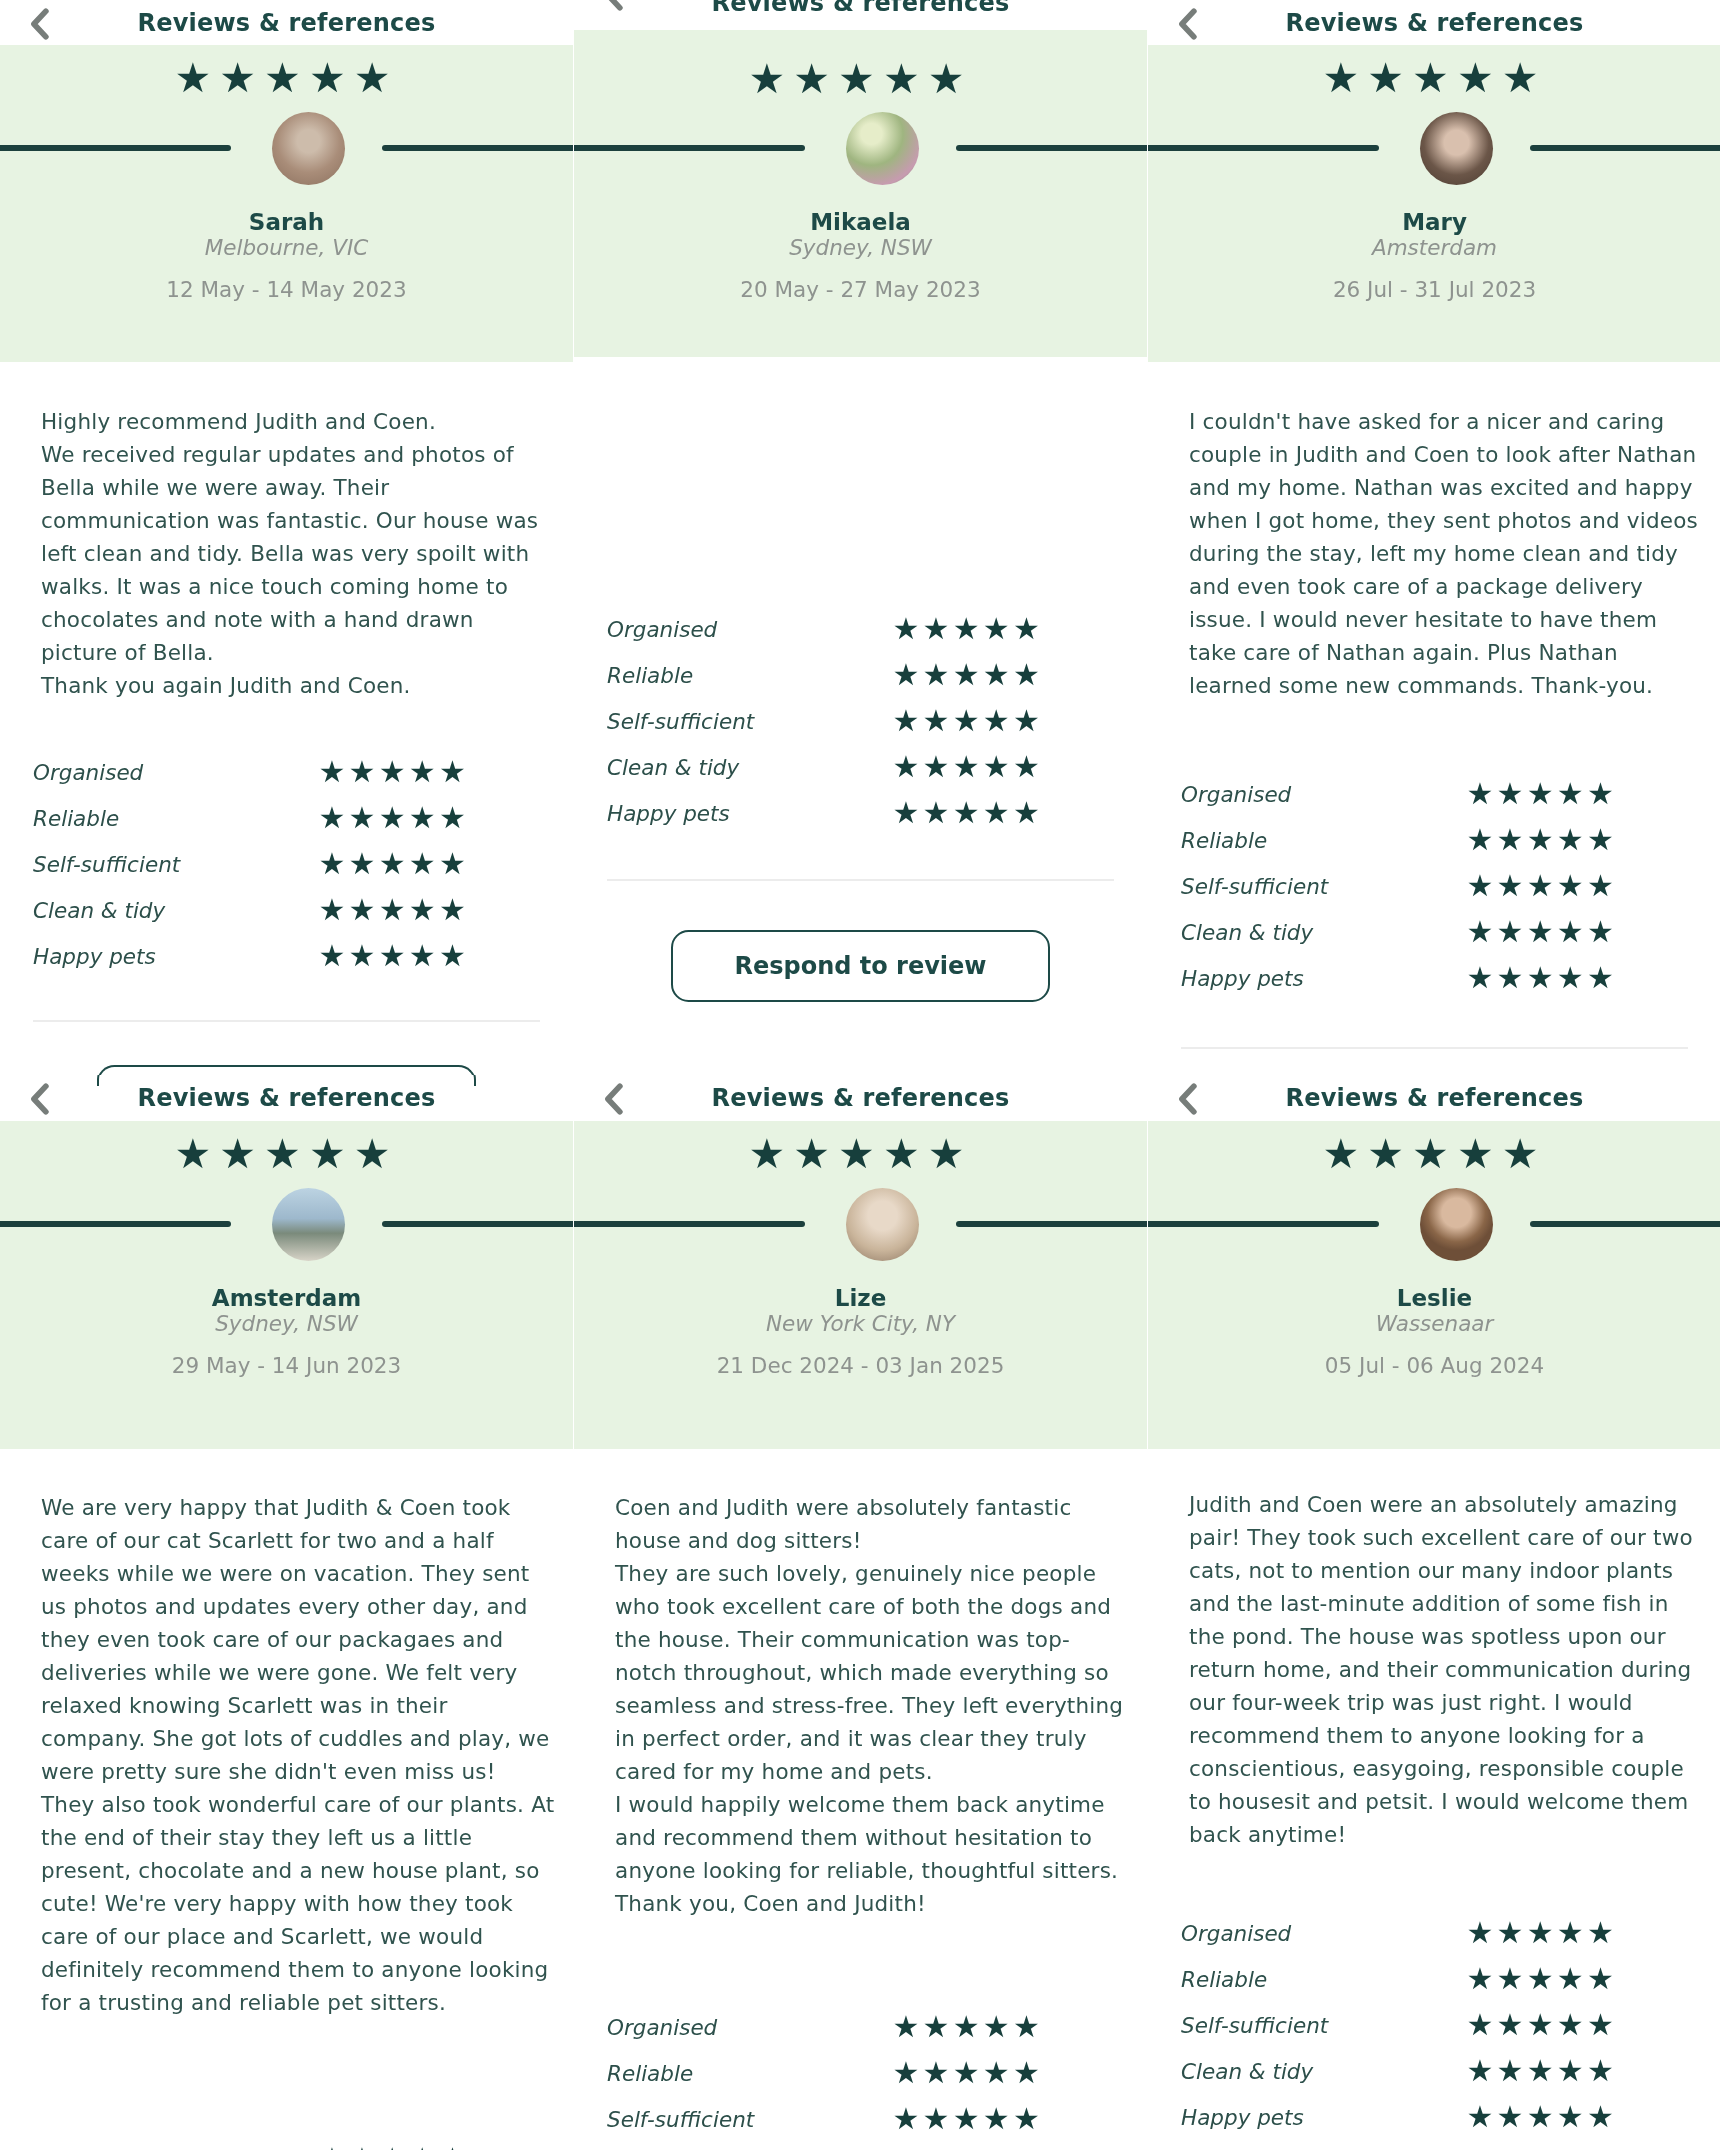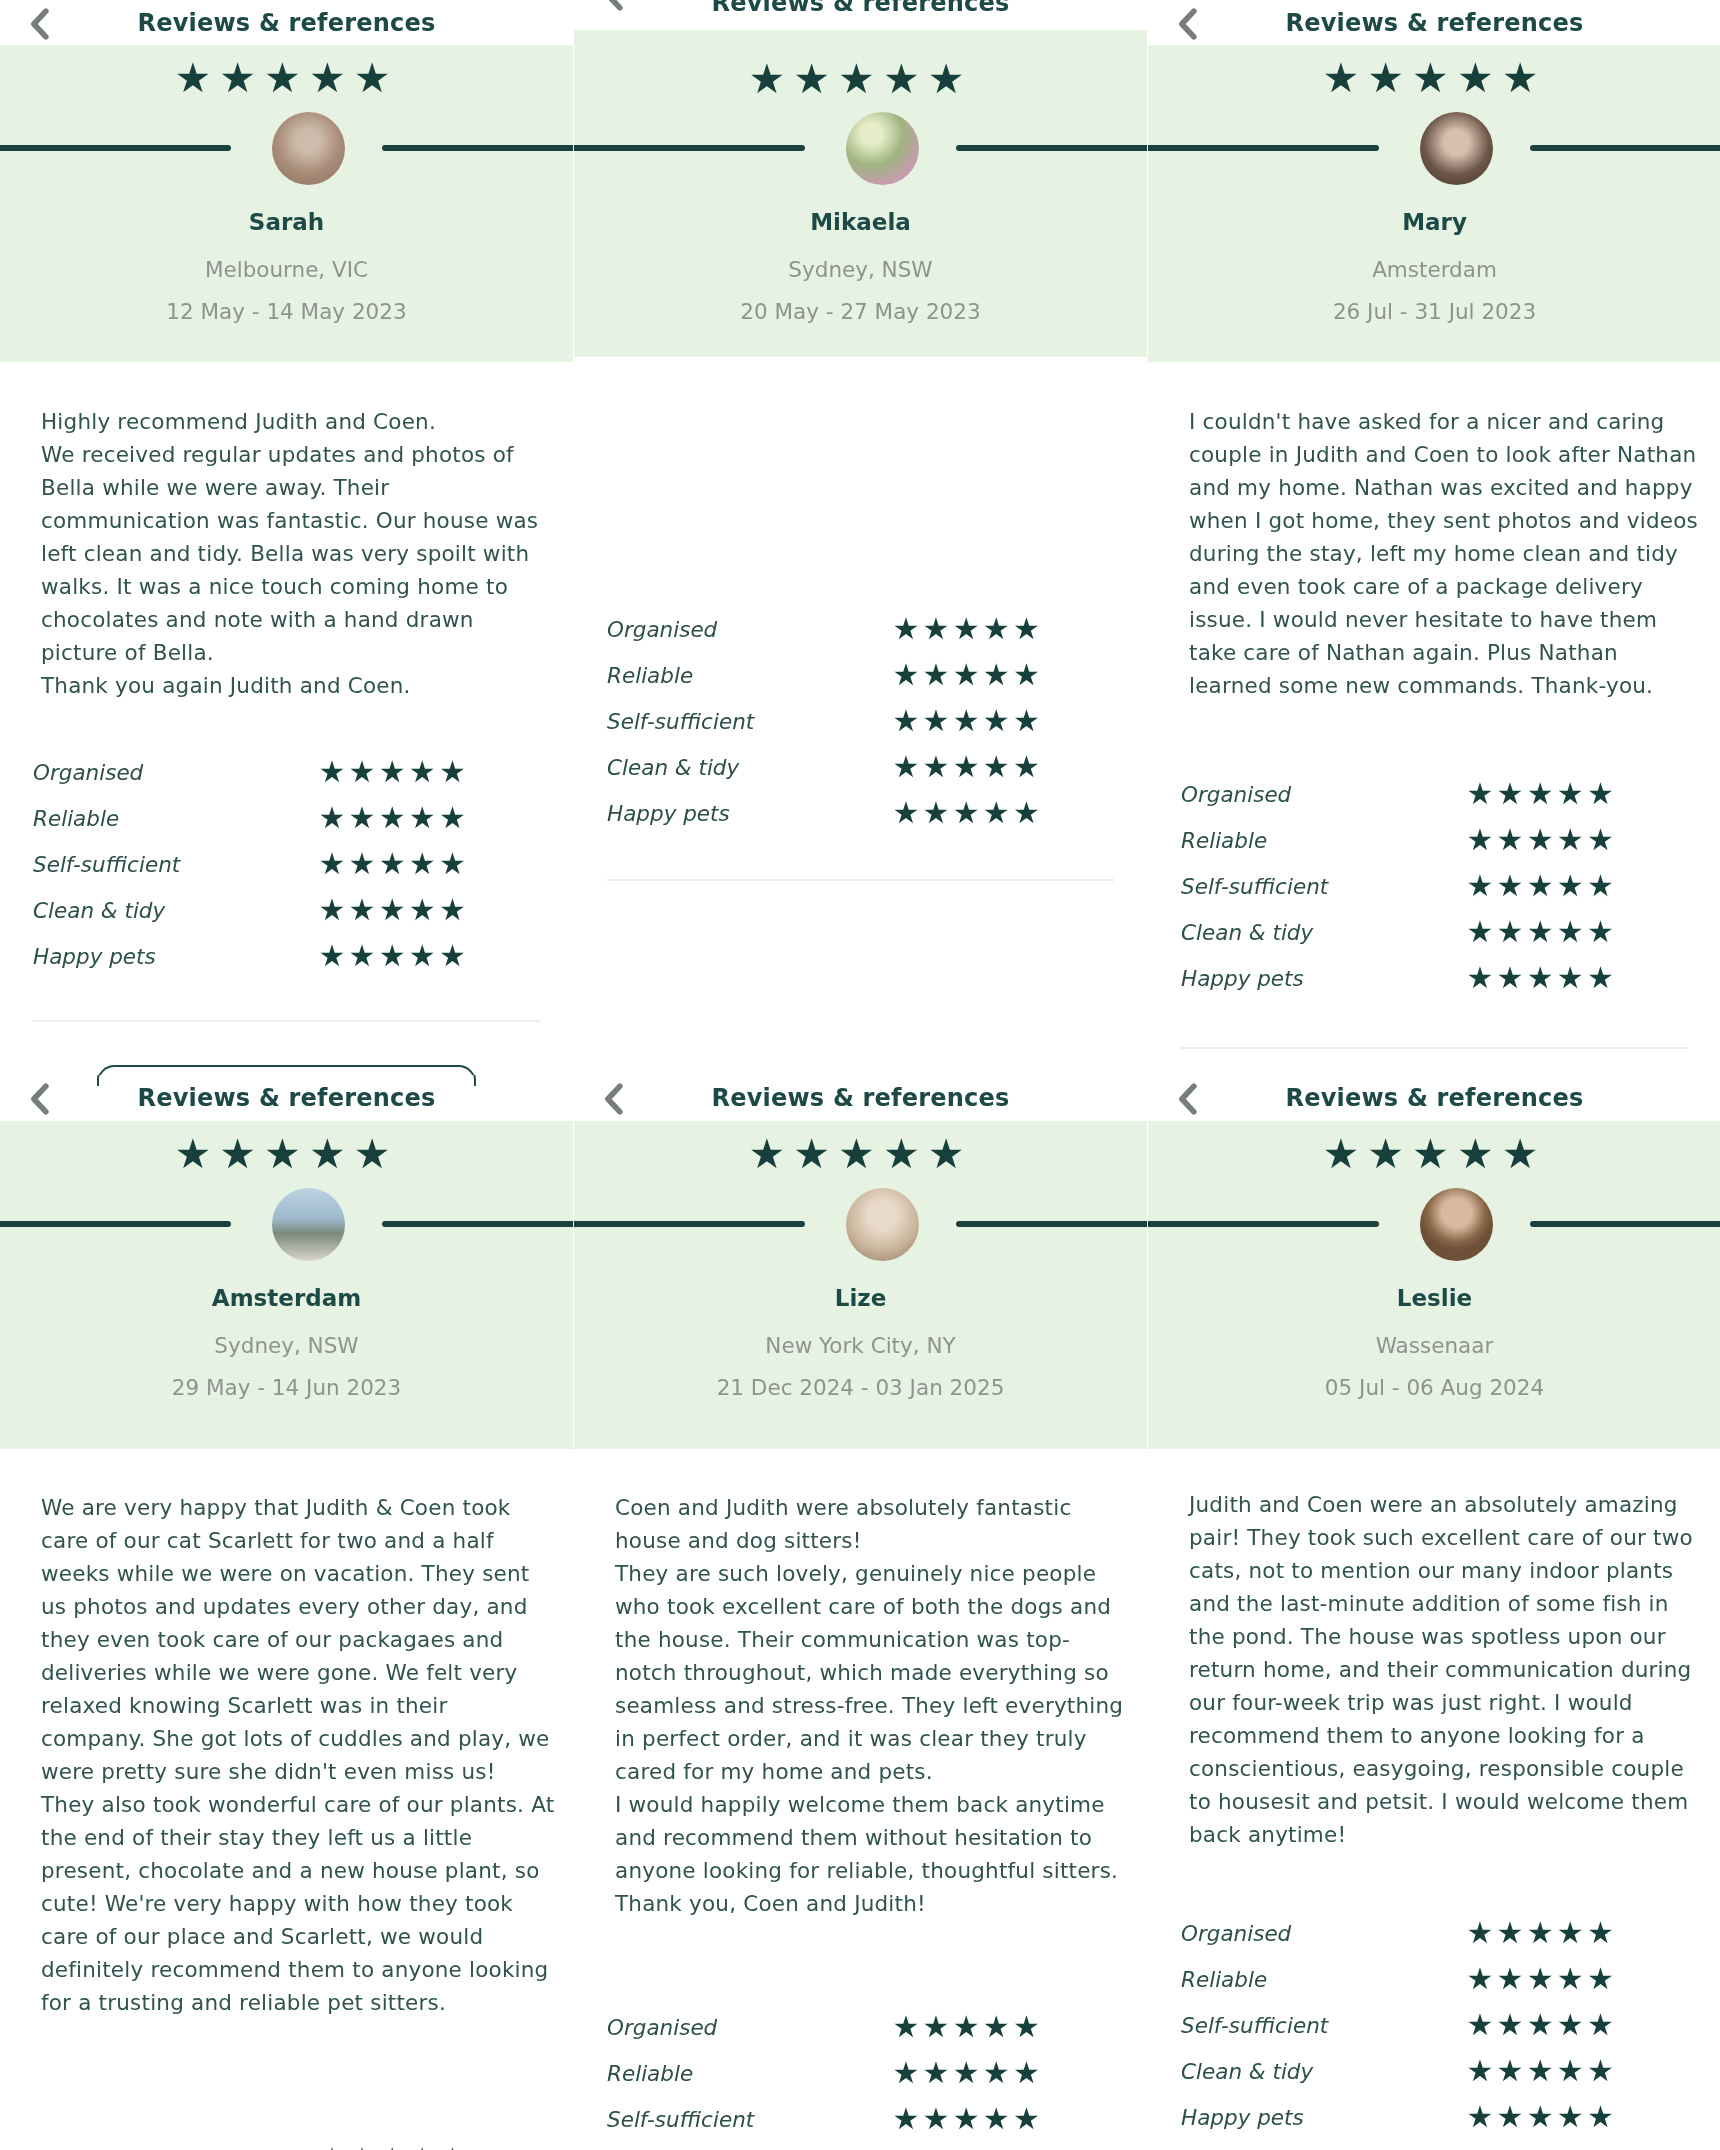--- a/index.html
+++ b/index.html
@@ -30,21 +30,21 @@
   .hline.r{left:382px;right:-8px;}
   .avatar{position:absolute;left:272px;top:0;width:73px;height:73px;border-radius:50%;}
   .av0{background:radial-gradient(circle at 50% 40%,#cdbcab 20%,#a98d79 55%,#8a6f5d 100%);}
   .av1{background:radial-gradient(circle at 35% 30%,#e6edc9 15%,#9fb580 45%,#c79bb0 75%,#77936a 100%);}
   .av2{background:radial-gradient(circle at 50% 42%,#d9c0ae 22%,#6b5648 58%,#4a3a30 100%);}
   .av3{background:linear-gradient(180deg,#bcd3e2 0%,#9db8cc 42%,#7a8a7b 62%,#d8d4c8 100%);}
   .av4{background:radial-gradient(circle at 50% 38%,#e8d9c8 25%,#c9b49a 60%,#8a7460 100%);}
   .av5{background:radial-gradient(circle at 50% 34%,#d9b99f 24%,#8a6648 48%,#6e4f38 62%),
        repeating-linear-gradient(0deg,#2e3340 0 5.6px,#e9e9ea 5.6px 11px);background-blend-mode:normal;}
   .name{margin-top:24px;font-size:23px;font-weight:700;color:#1d4a47;text-align:center;}
-  .loc{margin-top:22px;font-size:21.5px;color:#8e938f;text-align:center;}
+  .loc{font-size:21.5px;color:#8e938f;text-align:center;font-style:italic;}
   .dates{margin-top:17.5px;font-size:21.5px;color:#8e938f;text-align:center;}
   
   .review-text{position:absolute;left:33px;width:514px;margin:8px;font-size:21.5px;line-height:33px;
                letter-spacing:0.2px;color:#30534e;white-space:pre-line;}
   .ratings{position:absolute;left:0;right:0;font-style:italic;}
   .rating-row{display:flex;align-items:center;height:46px;padding-left:33px;}
   .rating-label{font-size:21.5px;color:#2c4f4a;}
   .rating-stars{margin-left:auto;margin-right:104px;font-size:30px;letter-spacing:3.2px;
                 color:#173f3c;line-height:30px;white-space:nowrap;}
   .divider{position:absolute;left:33px;right:33px;height:1.6px;background:#ececec;}
@@ -153,20 +153,21 @@
         <div class="rating-row">
           <span class="rating-label">Clean &amp; tidy</span>
           <span class="rating-stars">★★★★★</span>
         </div>
         <div class="rating-row">
           <span class="rating-label">Happy pets</span>
           <span class="rating-stars">★★★★★</span>
         </div>
       </div>
     <div class="divider"></div>
+    <button class="respond-btn">Respond to review</button>
   </section>
 
   <section class="cell cell-2">
     <header class="hdr">
       <span class="chev">
         <svg width="21" height="32" viewBox="0 0 26 40">
             <polyline points="21,4 6,20 21,36" stroke="#777d7a" stroke-width="7" fill="none" stroke-linecap="round" stroke-linejoin="round"></polyline>
           </svg>
       </span>
       <span class="title">Reviews &amp; references</span>

